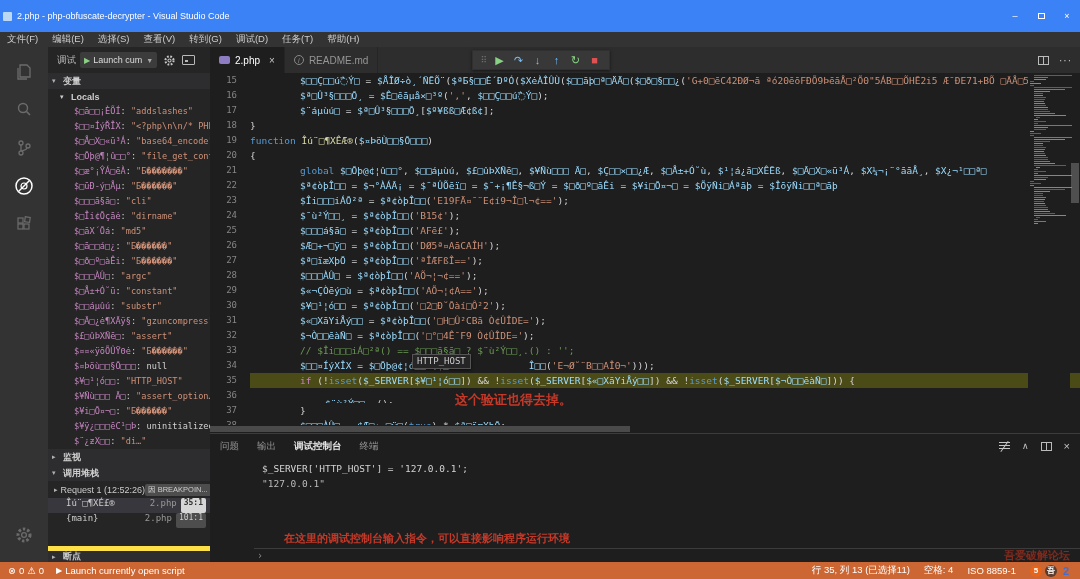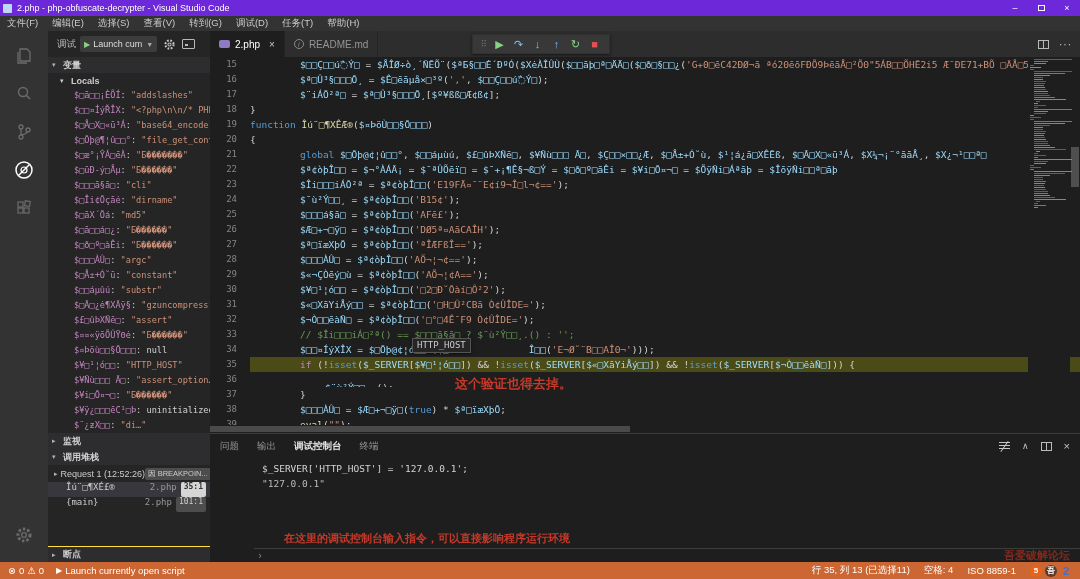--- a/index.html
+++ b/index.html
@@ -1,21 +1,21 @@
 <!DOCTYPE html>
 <html><head>
 <meta charset="utf-8">
 <style>
   * { margin:0; padding:0; box-sizing:border-box; }
   html,body { width:1080px; height:579px; overflow:hidden; background:#1e1e1e;
     font-family:"Liberation Sans","DejaVu Sans",sans-serif; }
   #app { position:relative; width:1080px; height:579px; display:flex; flex-direction:column; overflow:hidden; }
 
   
-  .titlebar { height:16px; background:#6d28d9; display:flex; align-items:center; color:#fff; font-size:9px; flex:none; }
+  .titlebar { height:32px; background:#3b82f6; display:flex; align-items:center; color:#fff; font-size:9px; flex:none; }
   .vsc-logo { width:9px; height:9px; margin:0 5px 0 3px; background:#bcd8f3; border-radius:1px; }
   .titlebar .win-controls { margin-left:auto; display:flex; align-items:center; height:100%; }
   .winbtn { width:26px; height:100%; display:flex; align-items:center; justify-content:center; color:#fff; font-size:9px; }
   .restore-glyph { width:7px; height:6px; border:1px solid #fff; }
 
   
   .menubar { height:15px; background:#333333; display:flex; align-items:center; color:#cccccc; font-size:9.5px; flex:none; }
   .menu-item { padding:0 7px; height:100%; display:flex; align-items:center; }
 
   
@@ -51,21 +51,21 @@
   .vplain { color:#d4d4d4; }
 
   .stack-row { height:17px; display:flex; align-items:center; font-size:9px; padding:0 4px 0 6px; flex:none; white-space:nowrap; overflow:hidden; }
   .stack-row .tw { font-size:7px; margin-right:3px; width:8px; color:#b0b0b0; }
   .badge { margin-left:auto; background:#4d4d4d; color:#cccccc; font-size:7.5px; border-radius:2px; padding:1px 3px; white-space:nowrap; }
   .frame-row { height:15px; display:flex; font-size:9px; padding:0 4px 0 18px; flex:none; font-family:"DejaVu Sans Mono",monospace; white-space:nowrap; }
   .frame-row.current { background:#37373d; }
   .frame-file { margin-left:auto; color:#999999; padding-right:4px; }
   .pos-badge { background:#4d4d4d; color:#cccccc; font-size:8px; border-radius:2px; padding:0 3px; }
   .frame-row.current .pos-badge { background:#d6d6d6; color:#333; font-weight:bold; }
-  .bp-hdr { margin-top:auto; border-top:1px solid #fde047; }
+  .bp-hdr { margin-top:auto; border-top:5px solid #fde047; }
 
   
   .editor-col { flex:1; display:flex; flex-direction:column; min-width:0; position:relative; }
 
   .tabbar { height:26px; background:#2d2d2d; display:flex; flex:none; position:relative; align-items:stretch; }
   .tab { display:flex; align-items:center; padding:0 9px; font-size:10px; color:#969696; background:#2d2d2d; border-right:1px solid #252526; }
   .tab.active { background:#1e1e1e; color:#ffffff; }
   .php-ico { width:11px; height:8px; background:#8e7cc3; border-radius:2px; margin-right:5px; }
   .info-ico { width:10px; height:10px; border:1px solid #888; border-radius:50%; color:#888; font-size:7px; display:flex; align-items:center; justify-content:center; margin-right:5px; font-style:italic; }
   .tab-close { margin-left:9px; color:#c5c5c5; font-size:10px; }
@@ -308,21 +308,21 @@
         <span class="dt-btn c-blue">↓</span>
         <span class="dt-btn c-blue">↑</span>
         <span class="dt-btn c-green">↻</span>
         <span class="dt-btn c-red">■</span>
       </div>
 
       <div class="editor" id="editor">
         <div id="codelines">
             <div class="cl"><span class="ln">15</span><span class="lc" style="padding-left: 50px;"><span class="tk-v">$□□Ç□□ú߯Ý□</span><span class="tk-p"> = </span><span class="tk-v">$ÅÎØ÷ò¸´ÑĒÕ¨</span><span class="tk-p">(</span><span class="tk-v">$ªБ§□□Ė´ÐºÓ</span><span class="tk-p">(</span><span class="tk-v">$XėÀÎÛÙ</span><span class="tk-p">(</span><span class="tk-v">$□□āþ□ª□ÄÄ□</span><span class="tk-p">(</span><span class="tk-v">$□ð□§□□¿</span><span class="tk-p">(</span><span class="tk-s">'G+0□ēC42ÐØ¬ā ªó2ΘēōFÐÕ9ÞēāÅ□²ÕΘ"5ÁB□□ÕHĒ2i5 Æ¯ÐE71+BÕ □ĀÅ□5Θōō4¨</span></span></div>
             <div class="cl"><span class="ln">16</span><span class="lc" style="padding-left: 50px;"><span class="tk-v">$ª□Û³§□□□Ō¸</span><span class="tk-p"> = </span><span class="tk-v">$Ê□ēāµå×□³º</span><span class="tk-p">(</span><span class="tk-s">','</span><span class="tk-p">, </span><span class="tk-v">$□□Ç□□ú߯Ý□</span><span class="tk-p">);</span></span></div>
-            <div class="cl"><span class="ln">17</span><span class="lc" style="padding-left: 50px;"><span class="tk-v">$¨iÁŌ²ª□</span><span class="tk-p"> = </span><span class="tk-v">$ª□Û³§□□□Ō¸</span><span class="tk-p">[</span><span class="tk-v">$º¥ßß□Æ¢ß¢</span><span class="tk-p">];</span></span></div>
+            <div class="cl"><span class="ln">17</span><span class="lc" style="padding-left: 50px;"><span class="tk-v">$¨áµùú□</span><span class="tk-p"> = </span><span class="tk-v">$ª□Û³§□□□Ō¸</span><span class="tk-p">[</span><span class="tk-v">$º¥ßß□Æ¢ß¢</span><span class="tk-p">];</span></span></div>
             <div class="cl"><span class="ln">18</span><span class="lc" style="padding-left: 0px;"><span class="tk-p">}</span></span></div>
             <div class="cl"><span class="ln">19</span><span class="lc" style="padding-left: 0px;"><span class="tk-k">function</span><span class="tk-p"> </span><span class="tk-f">Îú¨□¶XÊÆ®</span><span class="tk-p">(</span><span class="tk-v">$¤ÞöÙ□□§Ō□□□</span><span class="tk-p">)</span></span></div>
             <div class="cl"><span class="ln">20</span><span class="lc" style="padding-left: 0px;"><span class="tk-p">{</span></span></div>
             <div class="cl"><span class="ln">21</span><span class="lc" style="padding-left: 50px;"><span class="tk-k">global</span><span class="tk-p"> </span><span class="tk-v">$□Ōþ@¢¦û□□°</span><span class="tk-p">, </span><span class="tk-v">$□□áµùú</span><span class="tk-p">, </span><span class="tk-v">$£□ûÞXÑē□</span><span class="tk-p">, </span><span class="tk-v">$¥Ñù□□□ Ā□</span><span class="tk-p">, </span><span class="tk-v">$Ç□□×□□¿Æ</span><span class="tk-p">, </span><span class="tk-v">$□Å±+Ó˘ù</span><span class="tk-p">, </span><span class="tk-v">$¹¦á¿ā□XÊĒß</span><span class="tk-p">, </span><span class="tk-v">$□Ā□X□«ū³Á</span><span class="tk-p">, </span><span class="tk-v">$X¼¬¡¨°āāÅ¸</span><span class="tk-p">, </span><span class="tk-v">$X¿¬¹□□ª□</span></span></div>
             <div class="cl"><span class="ln">22</span><span class="lc" style="padding-left: 50px;"><span class="tk-v">$ª¢òþÎ□□</span><span class="tk-p"> = </span><span class="tk-v">$¬°ÀÁĀ¡</span><span class="tk-p"> = </span><span class="tk-v">$¯ªÛÕēï□</span><span class="tk-p"> = </span><span class="tk-v">$¯+¡¶Ê§¬ß□Ý</span><span class="tk-p"> = </span><span class="tk-v">$□ð□º□āÊi</span><span class="tk-p"> = </span><span class="tk-v">$¥i□Ō¤¬□</span><span class="tk-p"> = </span><span class="tk-v">$ÕÿÑi□Áªāþ</span><span class="tk-p"> = </span><span class="tk-v">$ÎōÿÑi□□ª□āþ</span></span></div>
             <div class="cl"><span class="ln">23</span><span class="lc" style="padding-left: 50px;"><span class="tk-v">$Îi□□□iÁŌ²ª</span><span class="tk-p"> = </span><span class="tk-v">$ª¢òþÎ□□</span><span class="tk-p">(</span><span class="tk-s">'E19FÄ¤¯¨E¢í9¬Î□l¬¢=='</span><span class="tk-p">);</span></span></div>
             <div class="cl"><span class="ln">24</span><span class="lc" style="padding-left: 50px;"><span class="tk-v">$¯ù²Ý□□¸</span><span class="tk-p"> = </span><span class="tk-v">$ª¢òþÎ□□</span><span class="tk-p">(</span><span class="tk-s">'B15¢'</span><span class="tk-p">);</span></span></div>
             <div class="cl"><span class="ln">25</span><span class="lc" style="padding-left: 50px;"><span class="tk-v">$□□□á§ā□</span><span class="tk-p"> = </span><span class="tk-v">$ª¢òþÎ□□</span><span class="tk-p">(</span><span class="tk-s">'AFē£'</span><span class="tk-p">);</span></span></div>
             <div class="cl"><span class="ln">26</span><span class="lc" style="padding-left: 50px;"><span class="tk-v">$Æ□+¬□ÿ□</span><span class="tk-p"> = </span><span class="tk-v">$ª¢òþÎ□□</span><span class="tk-p">(</span><span class="tk-s">'DØ5ª¤AāCAÎH'</span><span class="tk-p">);</span></span></div>
             <div class="cl"><span class="ln">27</span><span class="lc" style="padding-left: 50px;"><span class="tk-v">$ª□ïæXþŌ</span><span class="tk-p"> = </span><span class="tk-v">$ª¢òþÎ□□</span><span class="tk-p">(</span><span class="tk-s">'ªÎÆFßÎ=='</span><span class="tk-p">);</span></span></div>

